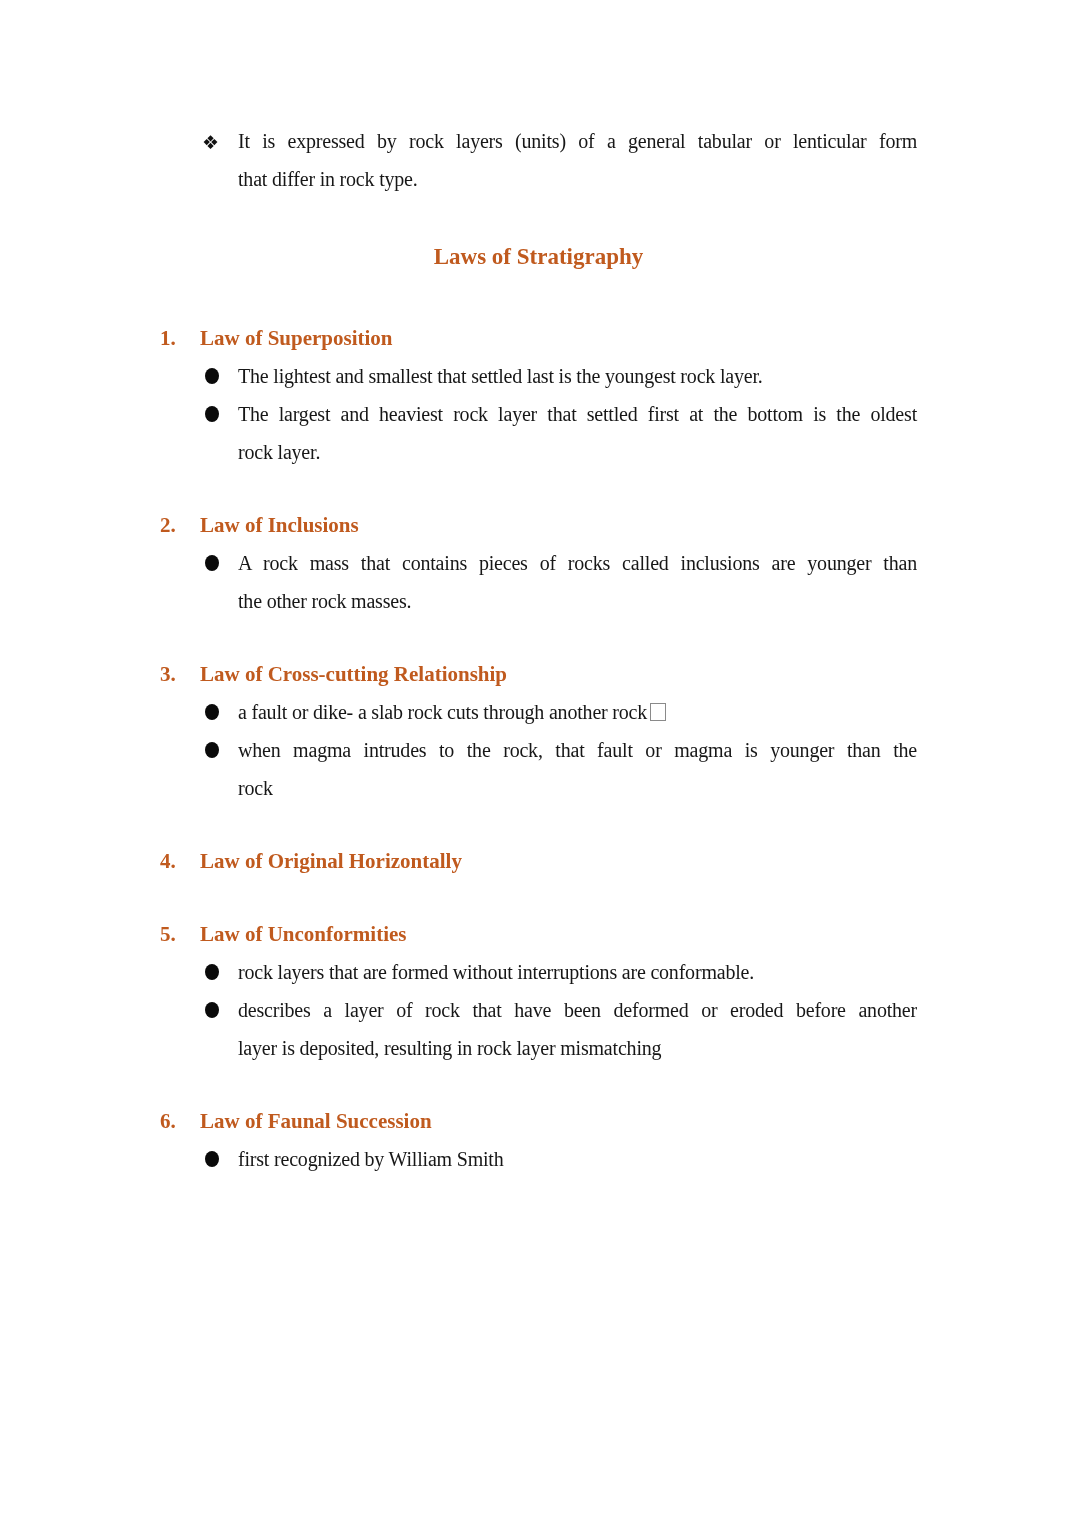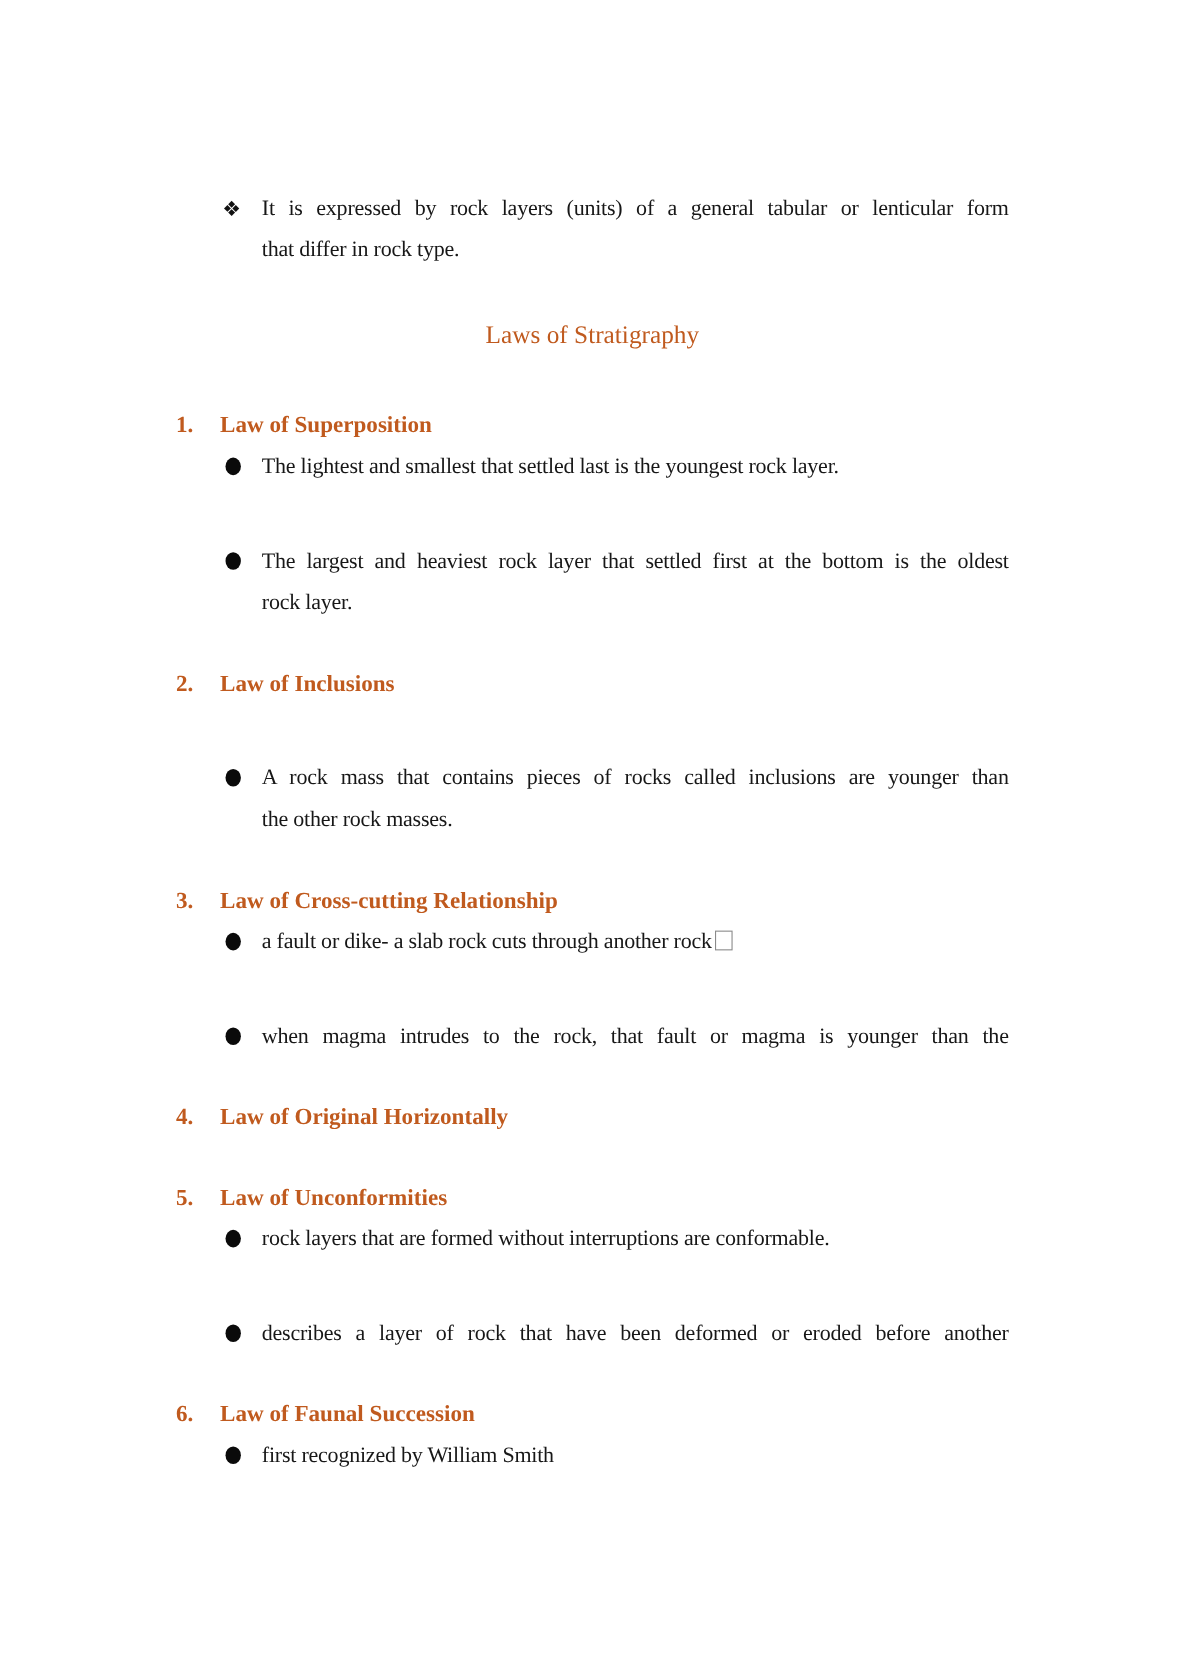--- a/index.html
+++ b/index.html
@@ -23,21 +23,20 @@
   }
   .line {
     font-size: 20px;
     line-height: 38px;
     letter-spacing: -0.2px;
     white-space: normal;
   }
   .j {
     text-align: justify;
     text-align-last: justify;
-    margin-top: 48px;
   }
   
   .intro {
     position: relative;
     margin-left: 78px;
     width: 679px;
   }
   .diamond-marker {
     position: absolute;
     left: -36px;
@@ -45,21 +44,21 @@
     font-family: "DejaVu Sans", sans-serif;
     font-size: 19px;
     line-height: 38px;
     color: #111111;
   }
   
   .doc-title {
     margin-top: 40px;
     text-align: center;
     font-size: 23px;
-    font-weight: normal;
+    font-weight: bold;
     line-height: 38px;
   }
   
   .section { margin-top: 35px; }
   .section.first { margin-top: 43px; }
   .sec-head {
     position: relative;
     padding-left: 40px;
     font-size: 21px;
     font-weight: bold;
@@ -138,40 +137,42 @@
     <div class="sec-head" style="color:#C05A1E">
       <span class="sec-num">3.</span><span>Law of Cross-cutting Relationship</span>
     </div>
     <div class="bullet">
       <span class="dot"></span>
       <div class="line"><span>a fault or dike- a slab rock cuts through another rock</span><span class="glyph-box"></span></div>
     </div>
     <div class="bullet">
       <span class="dot"></span>
       <div class="line j">when magma intrudes to the rock, that fault or magma is younger than the</div>
+      <div class="line">rock</div>
     </div>
   </div>
 
   <div class="section">
     <div class="sec-head" style="color:#C05A1E">
       <span class="sec-num">4.</span><span>Law of Original Horizontally</span>
     </div>
   </div>
 
   <div class="section">
     <div class="sec-head" style="color:#C05A1E">
       <span class="sec-num">5.</span><span>Law of Unconformities</span>
     </div>
     <div class="bullet">
       <span class="dot"></span>
       <div class="line">rock layers that are formed without interruptions are conformable.</div>
     </div>
     <div class="bullet">
       <span class="dot"></span>
       <div class="line j">describes a layer of rock that have been deformed or eroded before another</div>
+      <div class="line">layer is deposited, resulting in rock layer mismatching</div>
     </div>
   </div>
 
   <div class="section">
     <div class="sec-head" style="color:#C05A1E">
       <span class="sec-num">6.</span><span>Law of Faunal Succession</span>
     </div>
     <div class="bullet">
       <span class="dot"></span>
       <div class="line">first recognized by William Smith</div>

